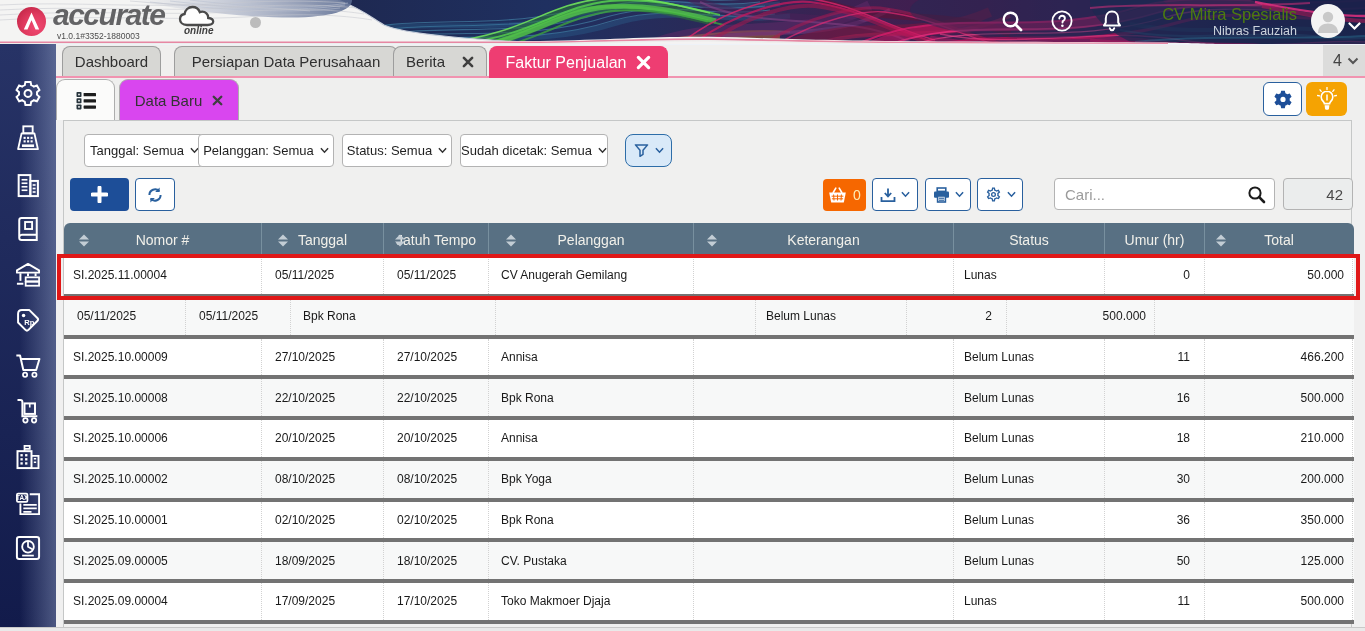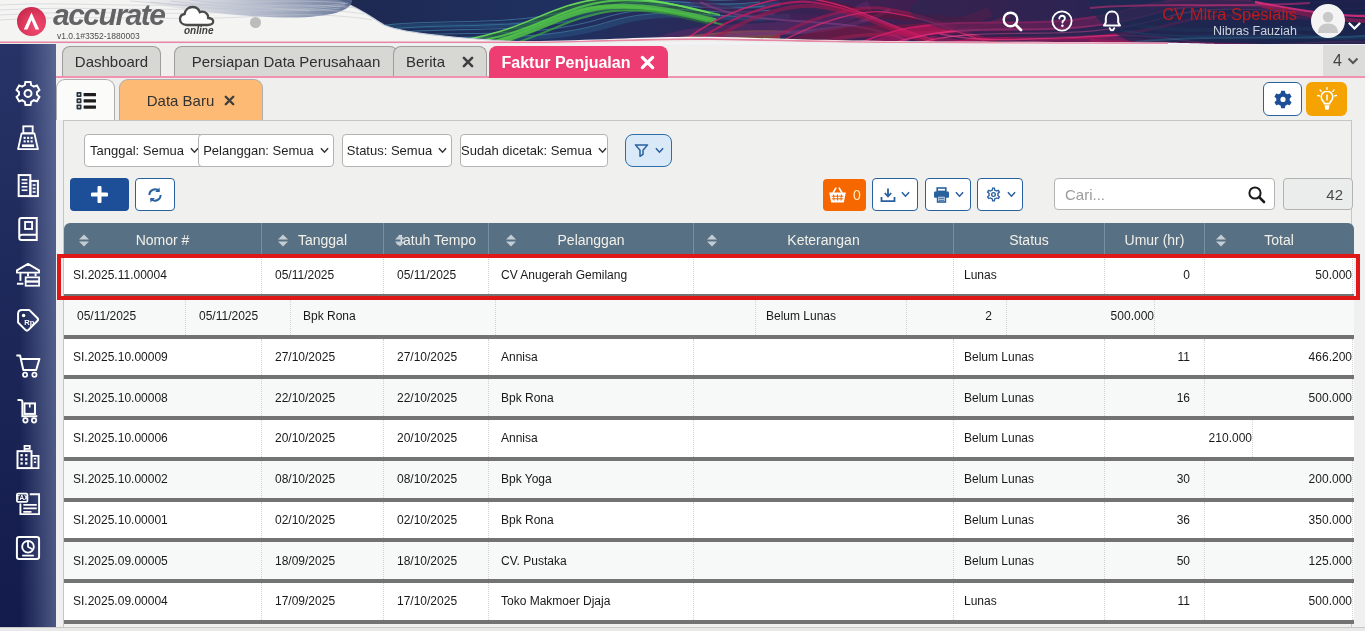--- a/index.html
+++ b/index.html
@@ -8,29 +8,29 @@
 #page{position:relative;width:1365px;height:631px;overflow:hidden}
 
 #hdr{left:0;top:0;width:1365px;height:44px;background:#1d2650}
 #logoA{left:17px;top:7px;width:29px;height:29px;border-radius:50%;background:radial-gradient(circle at 66% 70%, #f04870 0%, #e03a5f 45%, #b81f3e 100%)}
 #accutext{left:53px;top:-2px;font-size:30px;font-weight:bold;font-style:italic;color:#636365;letter-spacing:-1.5px}
 #vertext{left:57px;top:31px;font-size:8.5px;color:#4c4c4c;letter-spacing:0px}
 #cloud{left:178px;top:5px}
 .hic{}
 #onlinetext{left:184px;top:25px;font-size:10px;font-weight:bold;font-style:italic;color:#414141}
 #graydot{left:250px;top:17px;width:11px;height:11px;border-radius:50%;background:#bcbcbc}
-#cname{right:68px;top:5px;font-size:16.5px;color:#b91c1c;text-align:right}
+#cname{right:68px;top:5px;font-size:16.5px;color:#4d7c0f;text-align:right}
 #uname{right:68px;top:24px;font-size:12.5px;color:#ccd3dd;text-align:right}
 #avatar{left:1311px;top:4px;width:34px;height:34px;border-radius:50%;background:#f4f4f4;overflow:hidden}
 
 #whiteline{left:0;top:44px;width:1365px;height:1px;background:#eef2f8}
 #tabbar{left:56px;top:45px;width:1309px;height:31px;background:#f0efee}
 #pinkline{left:56px;top:76px;width:1309px;height:2px;background:#f193b0}
 .tab{position:absolute;top:46px;height:30px;background:#d7d7d4;border:1px solid #9d9d9d;border-bottom:none;border-radius:8px 8px 0 0;font-size:15px;color:#303030;display:flex;align-items:center;justify-content:center;gap:12px}
-.tab.active{background:#ee3d72;border-color:#ee3d72;color:#fff;font-weight:bold;height:32px;font-size:16px;gap:10px}
+.tab.active{background:#ee3d72;border-color:#ee3d72;color:#fff;font-weight:normal;height:32px;font-size:16px;gap:10px}
 #fourbox{left:1323px;top:45px;width:42px;height:31px;background:#dcdcdb;color:#434343;font-size:16px;display:flex;align-items:center;justify-content:flex-end;padding-right:6px;gap:5px}
 
 #subrow{left:56px;top:78px;width:1309px;height:42px;background:#efefee}
 .stab{position:absolute;top:1px;height:41px;border:1px solid #adadad;border-bottom:none;border-radius:9px 9px 0 0;display:flex;align-items:center;justify-content:center}
 .sqbtn{position:absolute;border-radius:6px;display:flex;align-items:center;justify-content:center}
 
 #mainbg{left:0;top:120px;width:1365px;height:507px;background:#f0f0f0}
 #panel{left:63px;top:120px;width:1289px;height:507px;background:#f0f0ef;border:1px solid #c5c7c7;border-bottom:none}
 .fbtn{position:absolute;top:13px;height:33px;background:#fff;border:1px solid #b3b3b3;border-radius:4px;font-size:13px;color:#1f1f1f;display:flex;align-items:center;justify-content:center;gap:6px;white-space:nowrap}
 .chev{width:9px;height:9px;flex:0 0 auto}
@@ -50,21 +50,21 @@
 .row{display:flex;height:40.75px;background:#fff;border-bottom:4px solid #737373;font-size:12px;color:#191919}
 .row.alt{background:#f7f8f8}
 .row .td{display:flex;align-items:center;border-right:1px dotted #d2d2d2;overflow:hidden;white-space:nowrap}
 .c0{width:198px;padding-left:9px}
 .c1{width:122px;padding-left:13px}
 .c2{width:105px;padding-left:13px}
 .c3{width:205px;padding-left:12px}
 .c4{width:260px}
 .c5{width:151px;padding-left:10px}
 .c6{width:100px;justify-content:flex-end;padding-right:14px}
-.c7{width:148px;justify-content:flex-end;}
+.c7{width:148px;justify-content:flex-end;padding-right:8px}
 #redbox{left:57px;top:254px;width:1303px;height:46px;border:4px solid #e01717;background:transparent;z-index:30}
 
 #sidebar{left:0;top:44px;width:56px;height:583px;background:linear-gradient(to right,rgba(255,255,255,0) 35%,rgba(165,180,215,0.38) 97%),linear-gradient(to bottom,#273366,#121b4b)}
 .sic{position:absolute;left:14px;width:28px;height:28px}
 #bstrip{left:0;top:627px;width:1365px;height:4px;background:#e9e9e9;border-top:1px solid #c9c9c9}
 </style>
 </head>
 <body>
 <div id="page">
 
@@ -203,21 +203,21 @@
           <rect x="2.2" y="8.9" width="1.6" height="1.6"></rect>
           <rect x="2.2" y="15.1" width="1.6" height="1.6"></rect>
         </g>
       <g fill="#1d1d1d">
           <rect x="7.6" y="2" width="12.4" height="3.3" rx="0.6"></rect>
           <rect x="7.6" y="8.2" width="12.4" height="3.3" rx="0.6"></rect>
           <rect x="7.6" y="14.4" width="12.4" height="3.3" rx="0.6"></rect>
         </g>
     </svg>
   </div>
-  <div class="stab" style="left:119px;top:79px;width:144px;background:#fdba74;font-size:15px;color:#333;gap:10px">Data Baru<svg width="11" height="11" viewBox="0 0 14 14">
+  <div class="stab" style="left:119px;top:79px;width:120px;background:#d946ef;font-size:15px;color:#333;gap:10px">Data Baru<svg width="11" height="11" viewBox="0 0 14 14">
         <path d="M2.2 2.2 L11.8 11.8 M11.8 2.2 L2.2 11.8" stroke="#3f3f3f" stroke-width="3" stroke-linecap="round"></path>
       </svg></div>
   <div class="abs sqbtn" style="left:1263px;top:82px;width:39px;height:34px;background:#fff;border:1px solid #29609e;border-radius:6px">
       <svg width="20" height="20" viewBox="0 0 24 24">
         <path d="M9.8 2 L14.2 2 L14.9 5.1 C15.7 5.4 16.5 5.8 17.1 6.4 L20.1 5.4 L22.3 9.2 L20 11.3 C20.1 12.2 20.1 12.8 20 13.7 L22.3 15.8 L20.1 19.6 L17.1 18.6 C16.5 19.2 15.7 19.6 14.9 19.9 L14.2 23 L9.8 23 L9.1 19.9 C8.3 19.6 7.5 19.2 6.9 18.6 L3.9 19.6 L1.7 15.8 L4 13.7 C3.9 12.8 3.9 12.2 4 11.3 L1.7 9.2 L3.9 5.4 L6.9 6.4 C7.5 5.8 8.3 5.4 9.1 5.1 Z" fill="#1d4e98"></path>
         <circle cx="12" cy="12.5" r="3.1" fill="#fff"></circle>
       </svg>
     </div>
   <div class="abs sqbtn" style="left:1306px;top:82px;width:41px;height:34px;background:#f5a302;border-radius:6px">
       <svg width="22" height="24" viewBox="0 0 22 24">
@@ -391,20 +391,21 @@
           <div class="td c6">16</div>
           <div class="td c7">500.000</div>
         </div>
       <div class="row">
           <div class="td c0">SI.2025.10.00006</div>
           <div class="td c1">20/10/2025</div>
           <div class="td c2">20/10/2025</div>
           <div class="td c3">Annisa</div>
           <div class="td c4"></div>
           <div class="td c5">Belum Lunas</div>
+          <div class="td c6">18</div>
           <div class="td c7">210.000</div>
         </div>
       <div class="row alt">
           <div class="td c0">SI.2025.10.00002</div>
           <div class="td c1">08/10/2025</div>
           <div class="td c2">08/10/2025</div>
           <div class="td c3">Bpk Yoga</div>
           <div class="td c4"></div>
           <div class="td c5">Belum Lunas</div>
           <div class="td c6">30</div>

